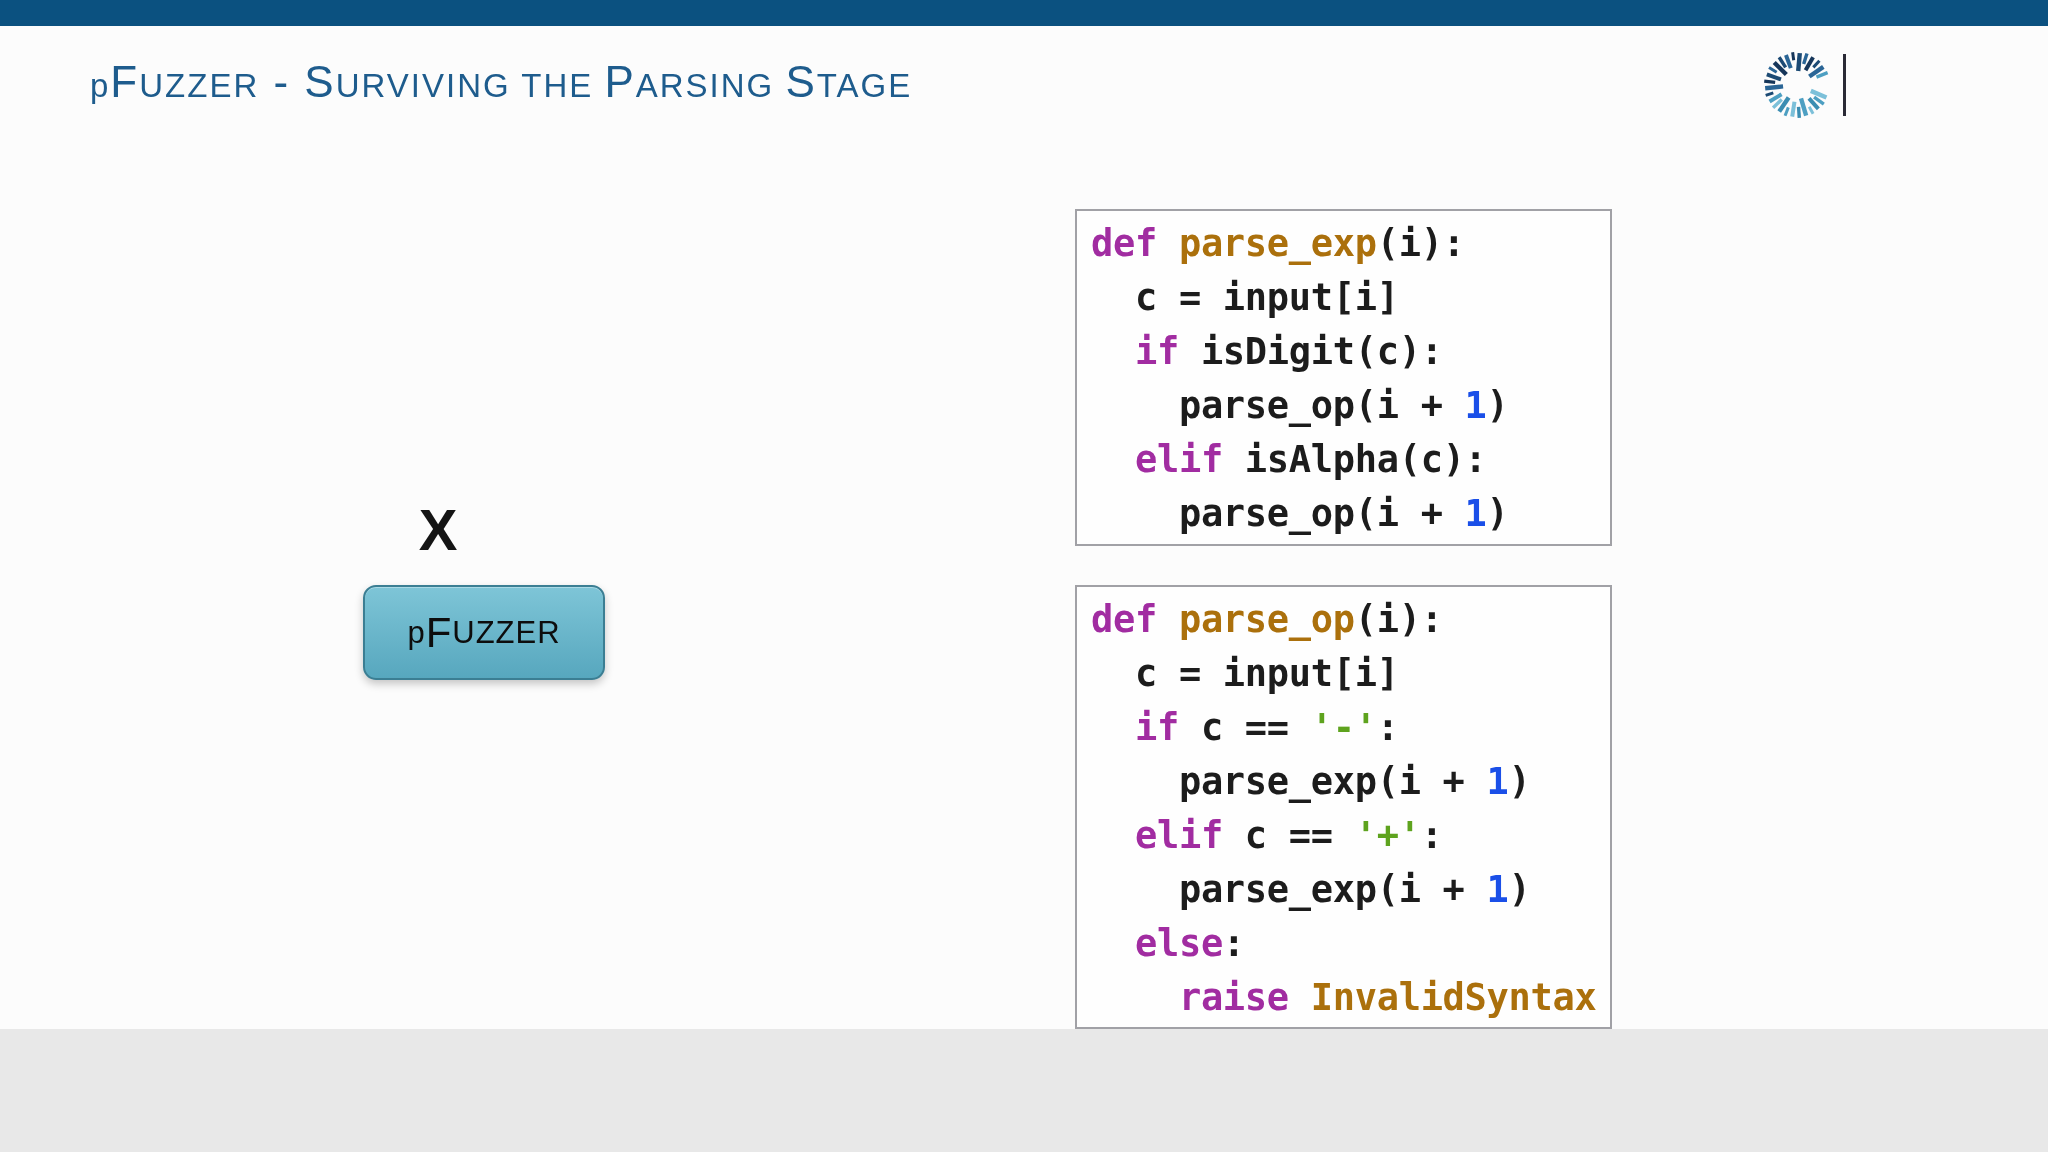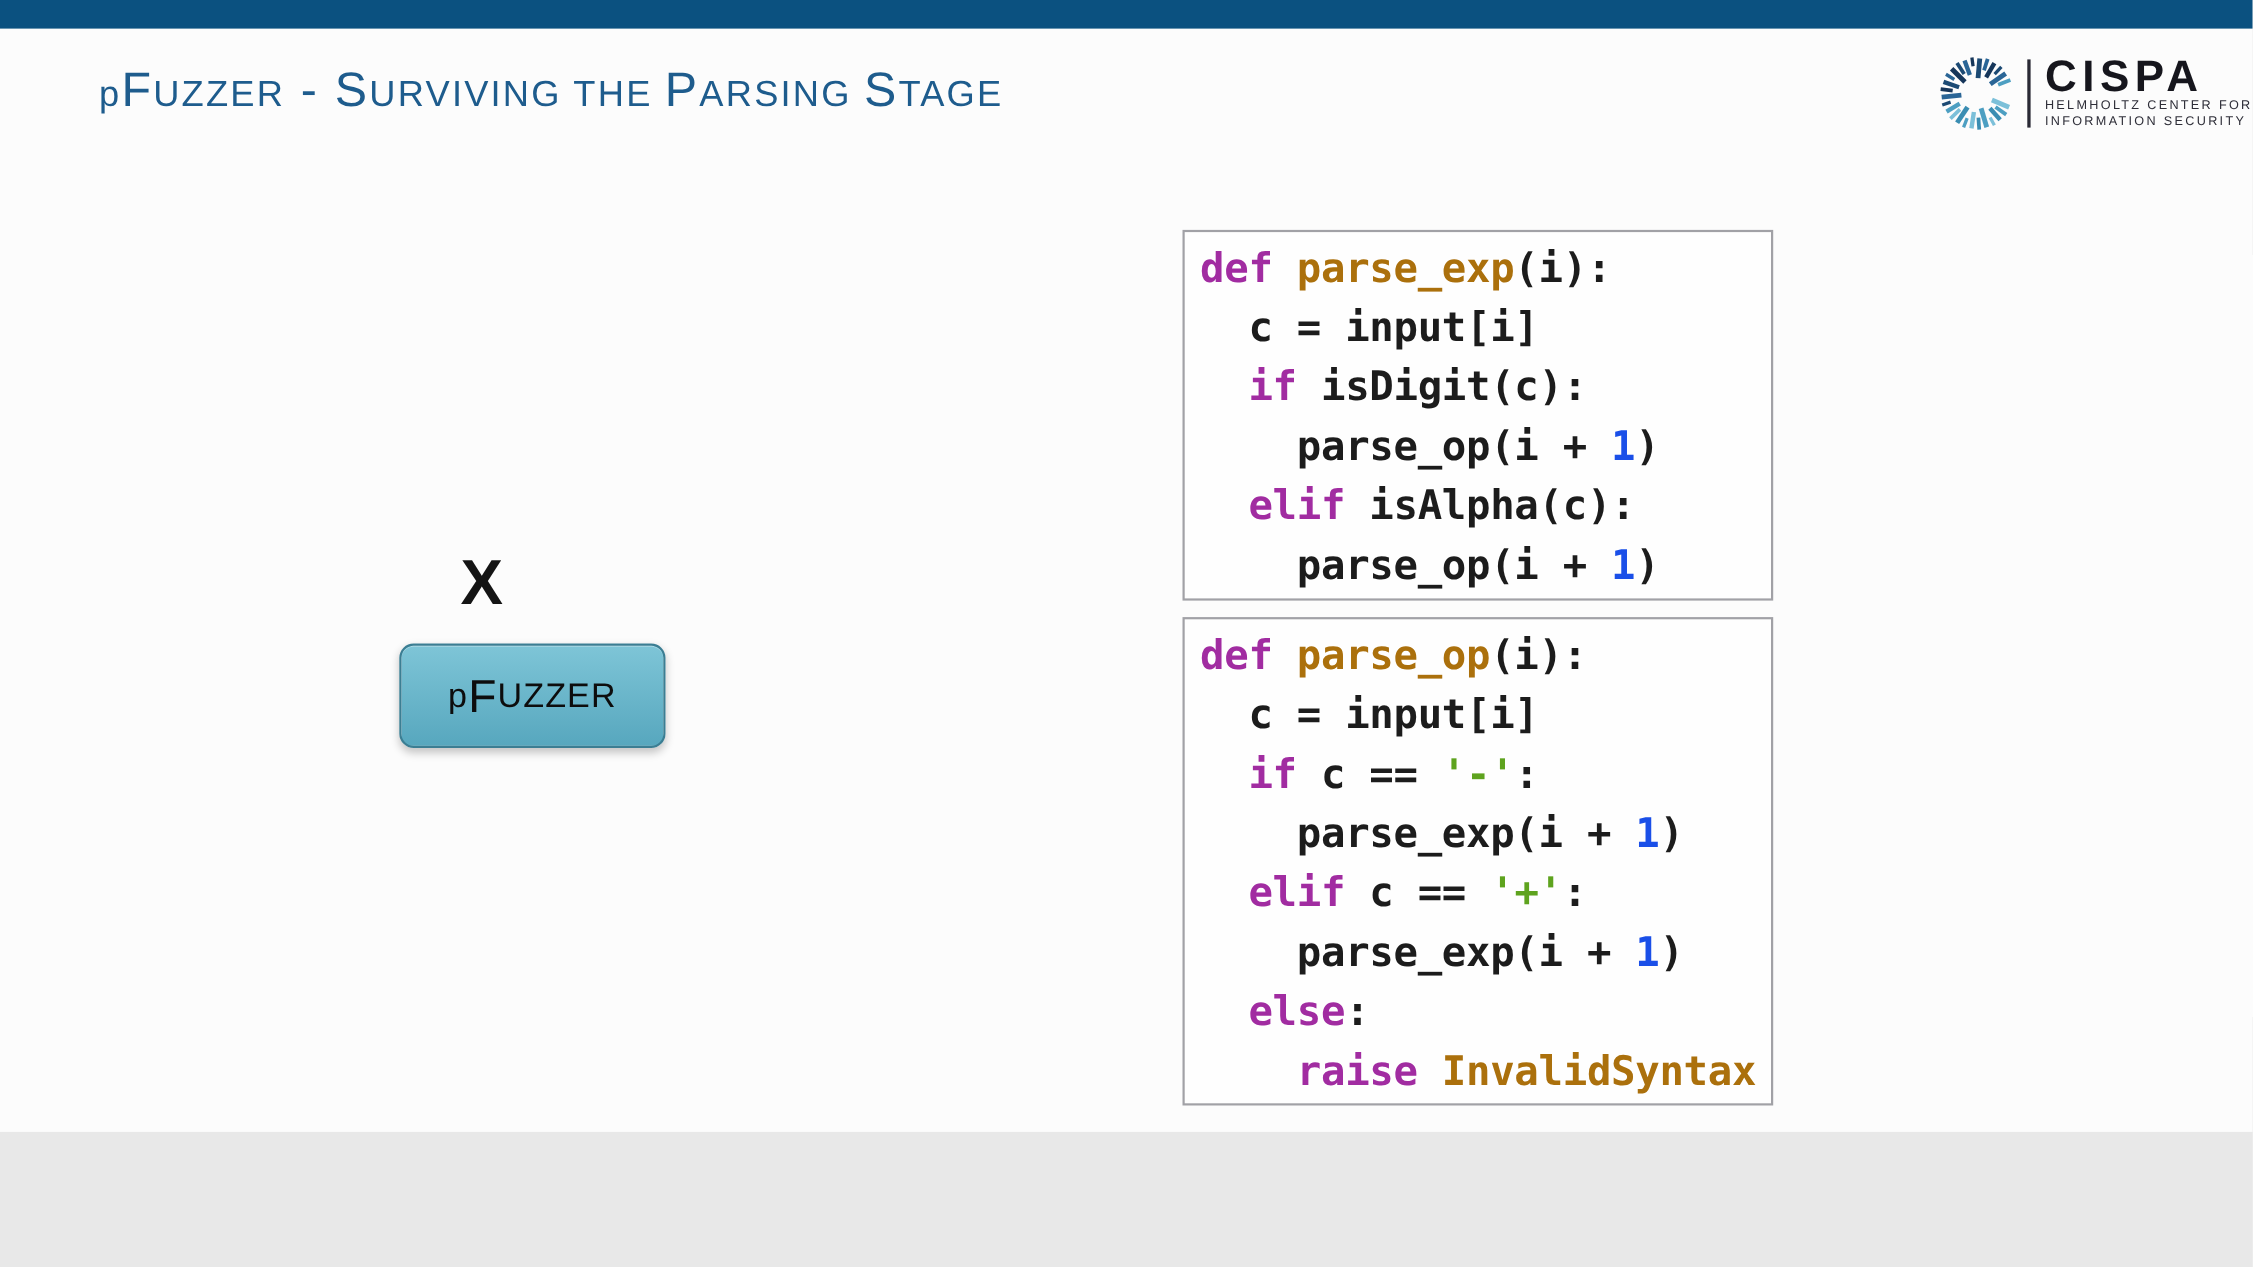--- a/index.html
+++ b/index.html
@@ -50,21 +50,21 @@
   
   .code-box{
     position:absolute;left:1075px;width:537px;box-sizing:border-box;
     border:2px solid #a1a1a6;background:#fefefe;
     padding:6px 0 0 14px;
     font-family:"DejaVu Sans Mono",monospace;
     font-size:37px;line-height:54px;letter-spacing:-0.3px;
     color:var(--code-plain,#1c1c1c);white-space:pre;font-weight:bold;
   }
   .code-box-1{top:209px;height:337px;}
-  .code-box-2{top:561px;height:444px;}
+  .code-box-2{top:585px;height:444px;}
   .tok-keyword{color:var(--code-keyword,#a12ca1);}
   .tok-function{color:var(--code-function,#ab700c);}
   .tok-number{color:var(--code-number,#1a4fe8);}
   .tok-string{color:var(--code-string,#5ea31e);}
   .tok-plain{color:var(--code-plain,#1c1c1c);}
 
   
   .page-num{position:absolute;right:48px;top:1100px;font-size:31px;color:#8c8c8c;line-height:1;}
 </style>
 </head>
@@ -101,25 +101,20 @@
           <line x1="32.46" y1="51.81" x2="30.21" y2="66.64" stroke="#7cc0d9" stroke-width="4"></line>
           <line x1="36.53" y1="56.95" x2="37.30" y2="67.92" stroke="#3a8db2" stroke-width="3.4"></line>
           <line x1="39.00" y1="48.42" x2="44.14" y2="65.67" stroke="#4d9fc2" stroke-width="4.4"></line>
           <line x1="47.20" y1="56.82" x2="51.10" y2="63.81" stroke="#7cc0d9" stroke-width="3"></line>
           <line x1="47.00" y1="48.42" x2="56.33" y2="58.86" stroke="#3a8db2" stroke-width="4"></line>
           <line x1="52.08" y1="47.22" x2="61.83" y2="54.21" stroke="#4d9fc2" stroke-width="3.4"></line>
           <line x1="48.81" y1="40.86" x2="64.46" y2="47.50" stroke="#7cc0d9" stroke-width="4.4"></line>
         </g>
     </svg>
     <div class="logo-divider"></div>
-    <div class="logo-text">
-      <div class="logo-wordmark">CISPA</div>
-      <div class="logo-subtitle">HELMHOLTZ CENTER FOR</div>
-      <div class="logo-subtitle">INFORMATION SECURITY</div>
-    </div>
   </div>
 
   <div class="x-label">X</div>
 
   <div class="pfuzzer-button"><span class="seg-lower">p</span><span class="seg-big">F</span><span class="seg-small">UZZER</span></div>
 
   <div class="code-box code-box-1"><div class="code-line"><span class="tok-keyword">def </span><span class="tok-function">parse_exp</span><span class="tok-plain">(i):</span></div><div class="code-line"><span class="tok-plain">  c = input[i]</span></div><div class="code-line"><span class="tok-plain">  </span><span class="tok-keyword">if </span><span class="tok-plain">isDigit(c):</span></div><div class="code-line"><span class="tok-plain">    parse_op(i + </span><span class="tok-number">1</span><span class="tok-plain">)</span></div><div class="code-line"><span class="tok-plain">  </span><span class="tok-keyword">elif </span><span class="tok-plain">isAlpha(c):</span></div><div class="code-line"><span class="tok-plain">    parse_op(i + </span><span class="tok-number">1</span><span class="tok-plain">)</span></div></div>
 
   <div class="code-box code-box-2"><div class="code-line"><span class="tok-keyword">def </span><span class="tok-function">parse_op</span><span class="tok-plain">(i):</span></div><div class="code-line"><span class="tok-plain">  c = input[i]</span></div><div class="code-line"><span class="tok-plain">  </span><span class="tok-keyword">if </span><span class="tok-plain">c == </span><span class="tok-string">'-'</span><span class="tok-plain">:</span></div><div class="code-line"><span class="tok-plain">    parse_exp(i + </span><span class="tok-number">1</span><span class="tok-plain">)</span></div><div class="code-line"><span class="tok-plain">  </span><span class="tok-keyword">elif </span><span class="tok-plain">c == </span><span class="tok-string">'+'</span><span class="tok-plain">:</span></div><div class="code-line"><span class="tok-plain">    parse_exp(i + </span><span class="tok-number">1</span><span class="tok-plain">)</span></div><div class="code-line"><span class="tok-plain">  </span><span class="tok-keyword">else</span><span class="tok-plain">:</span></div><div class="code-line"><span class="tok-plain">    </span><span class="tok-keyword">raise </span><span class="tok-function">InvalidSyntax</span></div></div>
 

